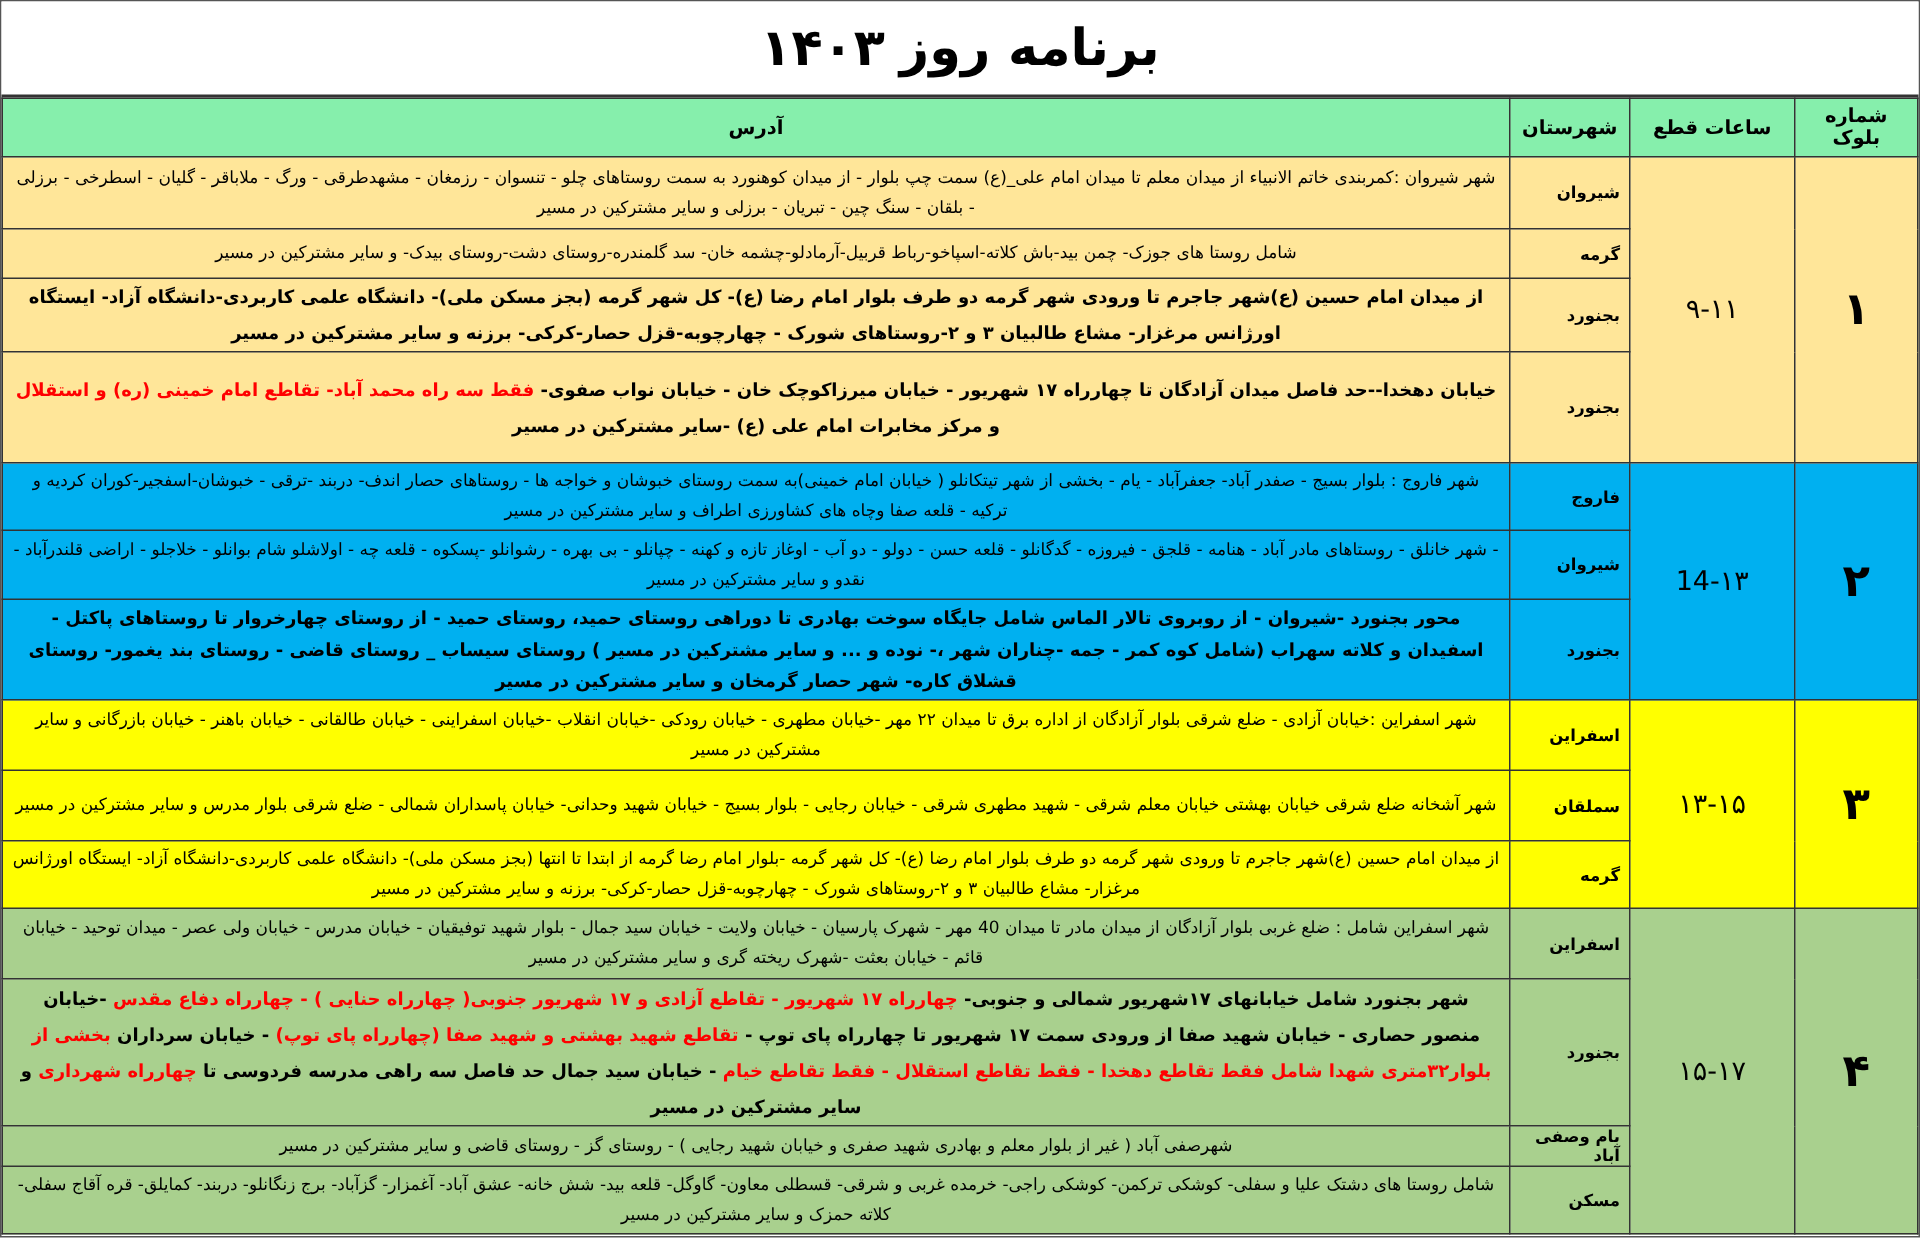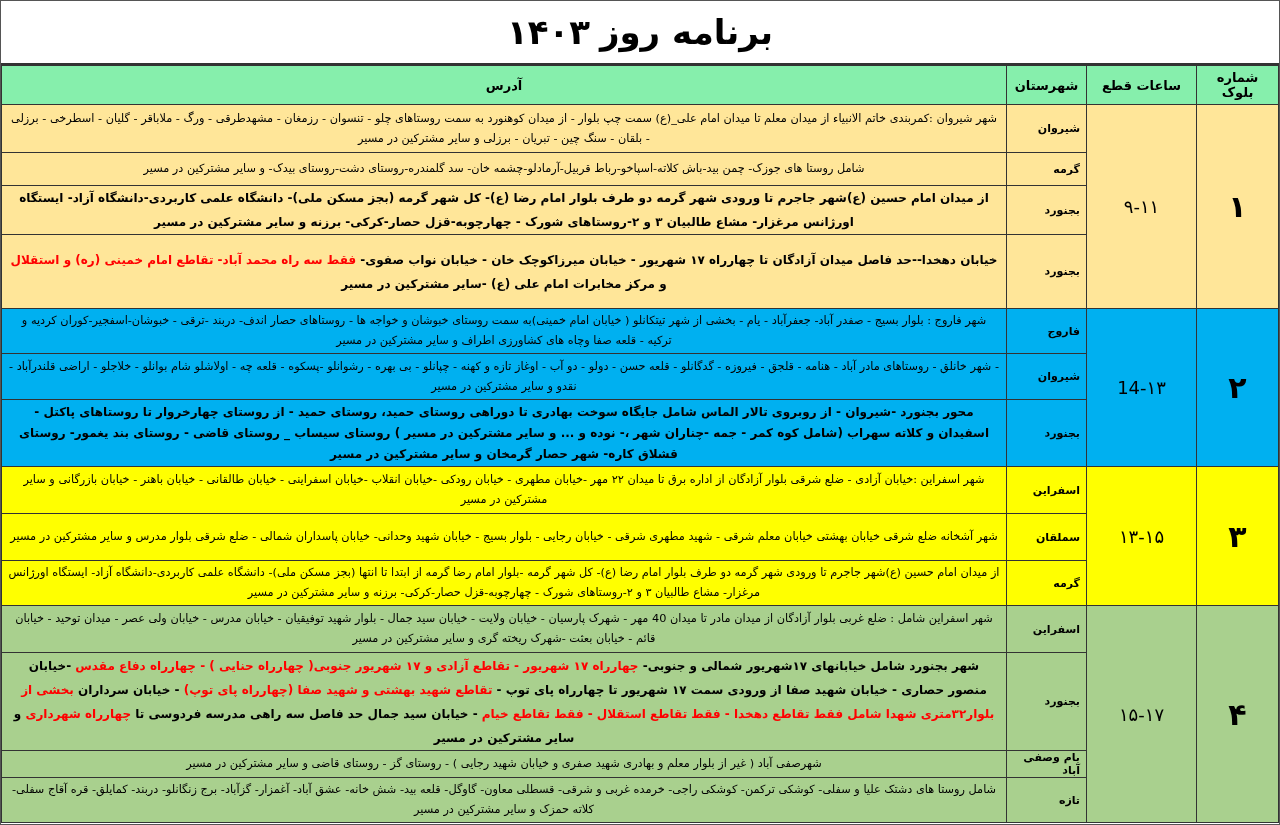--- a/index.html
+++ b/index.html
@@ -111,18 +111,18 @@
       </tr>
       <tr class="g4" style="height:98px">
         <td class="county">بجنورد</td>
         <td class="addr bold center"><span>شهر بجنورد شامل خیابانهای ۱۷شهریور شمالی و جنوبی- </span><span class="red">چهارراه ۱۷ شهریور - تقاطع آزادی و ۱۷ شهریور جنوبی( چهارراه حنایی ) - چهارراه دفاع مقدس</span><span> -خیابان منصور حصاری - خیابان شهید صفا از ورودی سمت ۱۷ شهریور تا چهارراه پای توپ - </span><span class="red">تقاطع شهید بهشتی و شهید صفا (چهارراه پای توپ)</span><span> - خیابان سرداران </span><span class="red">بخشی از بلوار۳۲متری شهدا شامل فقط تقاطع دهخدا - فقط تقاطع استقلال - فقط تقاطع خیام</span><span> - خیابان سید جمال حد فاصل سه راهی مدرسه فردوسی تا </span><span class="red">چهارراه شهرداری</span><span> و سایر مشترکین در مسیر</span></td>
       </tr>
       <tr class="g4" style="height:23px">
         <td class="county">بام وصفی آباد</td>
         <td class="addr">شهرصفی آباد ( غیر از بلوار معلم و بهادری شهید صفری و خیابان شهید رجایی ) - روستای گز - روستای قاضی و سایر مشترکین در مسیر</td>
       </tr>
       <tr class="g4" style="height:45px">
-        <td class="county">تازه</td>
+        <td class="county">مسکن</td>
         <td class="addr">شامل روستا های دشتک علیا و سفلی- کوشکی ترکمن- کوشکی راجی- خرمده غربی و شرقی- قسطلی معاون- گاوگل- قلعه بید- شش خانه- عشق آباد- آغمزار- گزآباد- برج زنگانلو- دربند- کمایلق- قره آقاج سفلی- کلاته حمزک و سایر مشترکین در مسیر</td>
       </tr>
     </tbody>
   </table>
 </div>
 
 </body></html>

